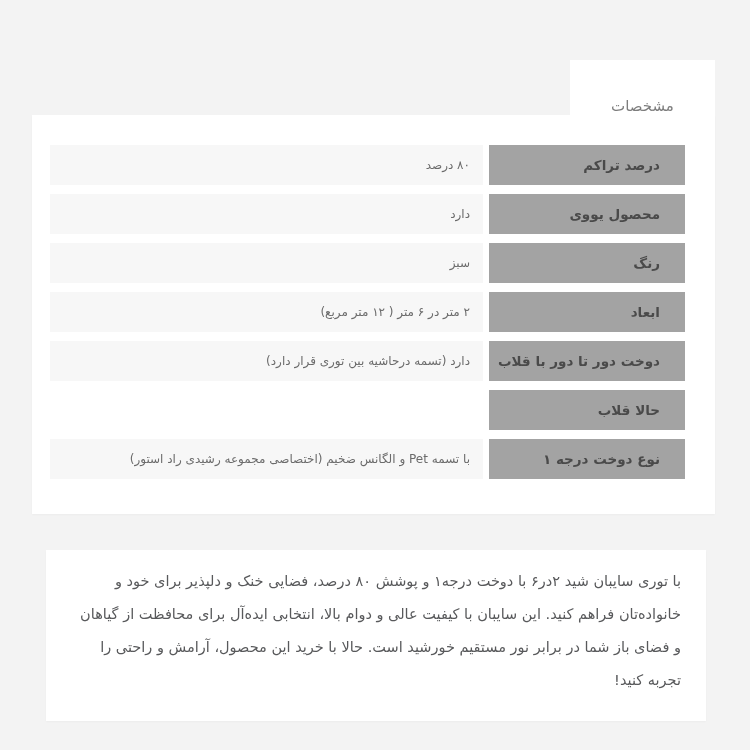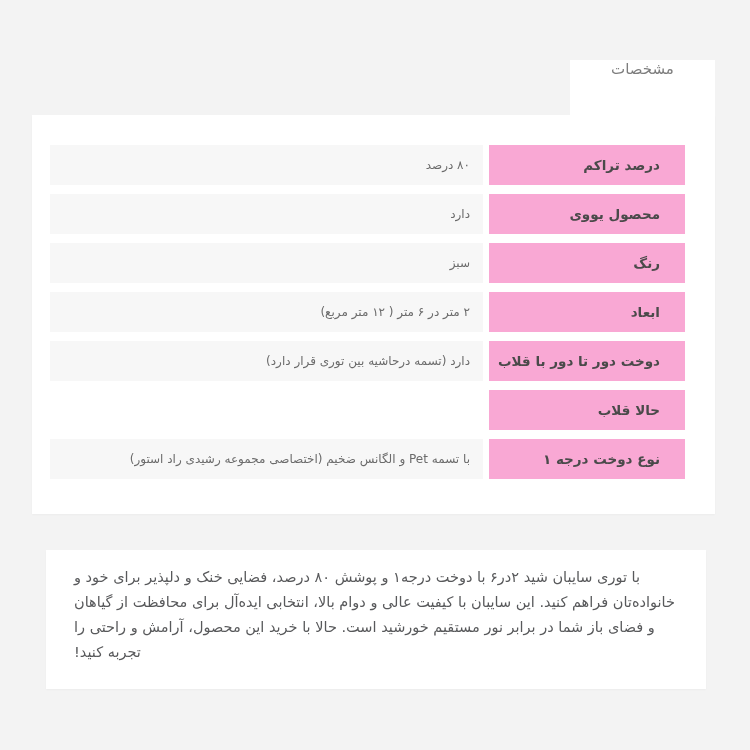--- a/index.html
+++ b/index.html
@@ -12,21 +12,21 @@
     overflow: hidden;
   }
   .specs-tab {
     position: absolute;
     top: 60px;
     right: 35px;
     width: 145px;
     height: 55px;
     background: #ffffff;
     display: flex;
-    align-items: flex-start;
+    align-items: flex-end;
     justify-content: center;
     color: #7d7d7d;
     font-size: 15px;
     cursor: pointer;
   }
   .specs-card {
     position: absolute;
     top: 115px;
     right: 35px;
     left: 32px;
@@ -37,21 +37,21 @@
   .spec-row {
     display: flex;
     gap: 6px;
     margin-bottom: 9px;
   }
   .spec-row:last-child { margin-bottom: 0; }
   .spec-label {
     width: 196px;
     flex: 0 0 196px;
     min-height: 40px;
-    background: #f9a8d4;
+    background: #a3a3a3;
     display: flex;
     align-items: center;
     padding: 4px 25px 4px 8px;
     color: #4a4a4a;
     font-size: 13.5px;
     font-weight: 600;
     line-height: 1.4;
   }
   .spec-value {
     flex: 1 1 auto;
@@ -69,22 +69,22 @@
     top: 550px;
     right: 44px;
     width: 660px;
     background: #ffffff;
     padding: 15px 25px 24px 28px;
     box-shadow: 0 1px 2px rgba(0,0,0,0.03);
   }
   .description-text {
     color: #58595b;
     font-size: 14.5px;
-    line-height: 25px;
-    text-align: left;
+    line-height: 33px;
+    text-align: right;
   }
 </style>
 </head>
 <body>
 
 <div class="specs-tab">
   <span>مشخصات</span>
 </div>
 
 <div class="specs-card">

